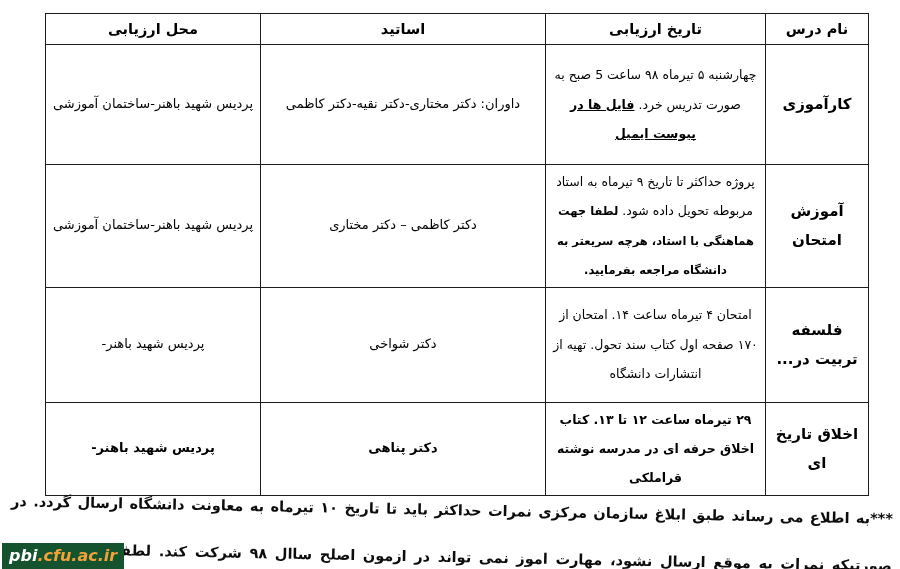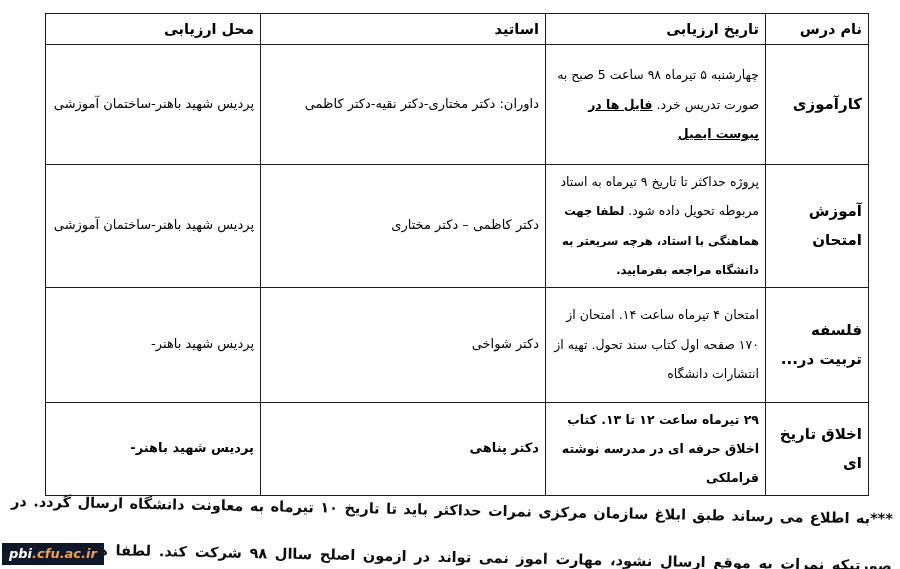--- a/index.html
+++ b/index.html
@@ -21,21 +21,21 @@
     left: 45px;
     width: 823px;
     border-collapse: collapse;
     direction: rtl;
     table-layout: fixed;
     background: #fff;
   }
   table.eval th,
   table.eval td {
     border: 1.5px solid #1c1c1c;
-    text-align: right;
+    text-align: center;
     vertical-align: middle;
     padding: 2px 6px;
     overflow: hidden;
   }
   table.eval th {
     height: 26px;
     font-size: 14.5px;
     font-weight: 700;
   }
   tr.r1 td { height: 115px; }
@@ -81,25 +81,25 @@
     transform: rotate(1.15deg);
     transform-origin: 50% 50%;
     color: #0d0d0d;
   }
 
   
   .watermark {
     position: absolute;
     left: 2px;
     top: 543px;
-    background: #0f172a;
+    background: #14532d;
     padding: 3px 7px 4px 7px;
     font-style: italic;
     font-weight: 700;
-    font-size: 13px;
+    font-size: 16px;
     direction: ltr;
     white-space: nowrap;
   }
   .watermark .wm-prefix { color: #ffffff; }
   .watermark .wm-suffix { color: #f1a33a; }
 </style>
 </head>
 <body>
 
 <table class="eval">

